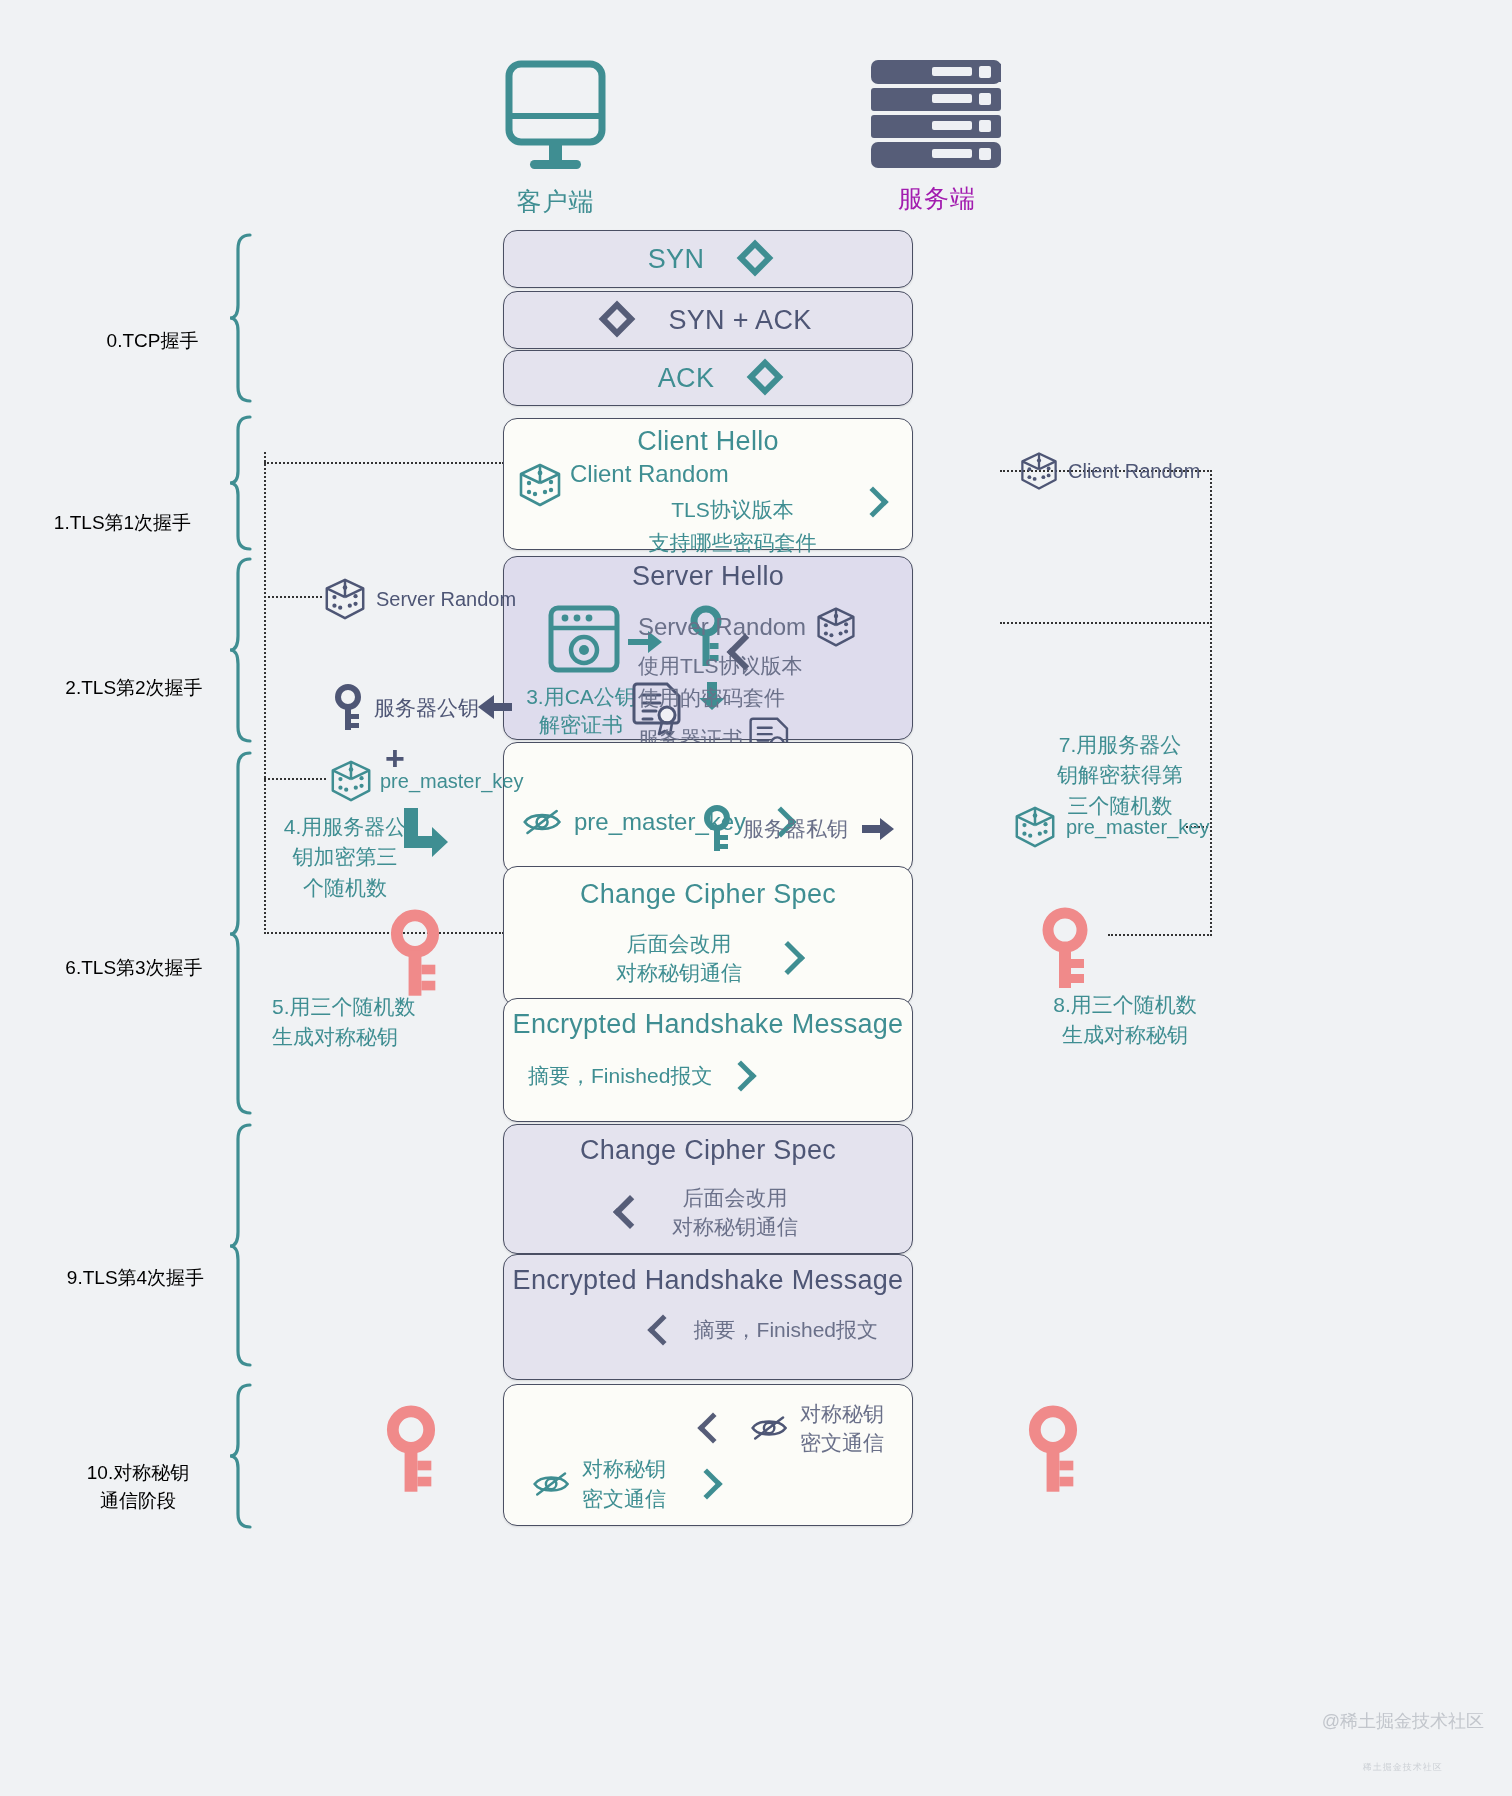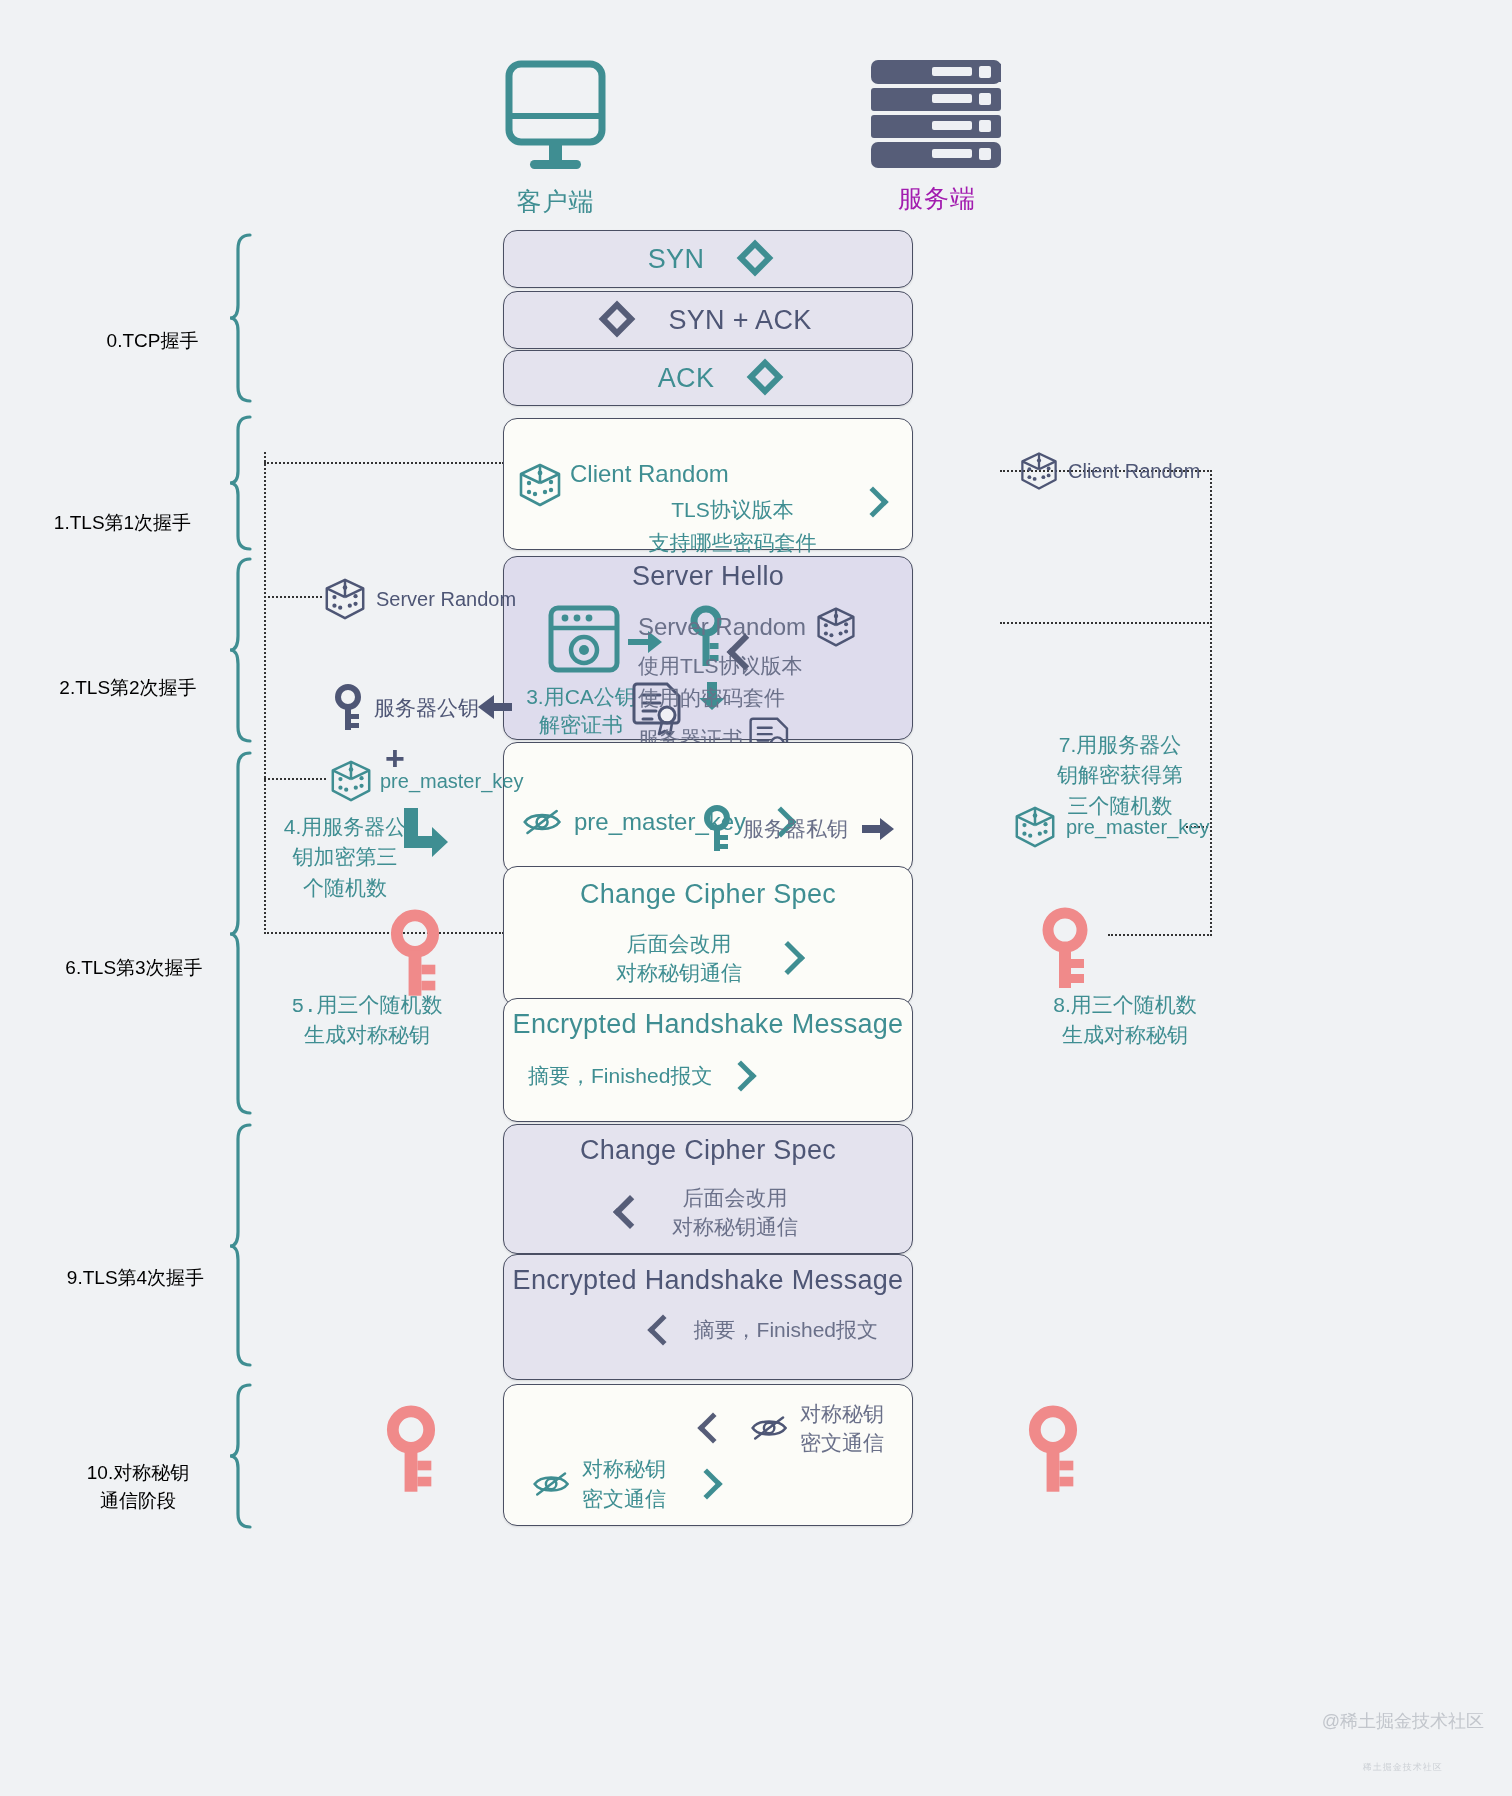--- a/index.html
+++ b/index.html
@@ -113,21 +113,21 @@
       <path d="M22 3 Q10 3 10 16 L10 57 Q10 69 2 69 Q10 69 10 81 L10 122 Q10 135 22 135" fill="none" stroke="#3f8e92" stroke-width="3.2" stroke-linecap="round"></path>
     </svg>
   </div>
   <div class="stage-label" style="left:25px; top:470px; width:195px;">1.TLS第1次握手</div>
 
   <div class="brace abs" style="left:228px; top:556px;">
     <svg width="26" height="190" viewBox="0 0 26 190">
       <path d="M22 3 Q10 3 10 17 L10 80 Q10 94 2 94 Q10 94 10 108 L10 171 Q10 185 22 185" fill="none" stroke="#3f8e92" stroke-width="3.2" stroke-linecap="round"></path>
     </svg>
   </div>
-  <div class="stage-label" style="left:28px; top:635px; width:200px;">2.TLS第2次握手</div>
+  <div class="stage-label" style="left:34px; top:635px; width:200px;">2.TLS第2次握手</div>
 
   <div class="brace abs" style="left:228px; top:750px;">
     <svg width="26" height="368" viewBox="0 0 26 368">
       <path d="M22 3 Q10 3 10 17 L10 170 Q10 184 2 184 Q10 184 10 198 L10 349 Q10 363 22 363" fill="none" stroke="#3f8e92" stroke-width="3.2" stroke-linecap="round"></path>
     </svg>
   </div>
   <div class="stage-label" style="left:34px; top:915px; width:200px;">6.TLS第3次握手</div>
 
   <div class="brace abs" style="left:228px; top:1122px;">
     <svg width="26" height="248" viewBox="0 0 26 248">
@@ -173,20 +173,21 @@
   </div>
 
   <div class="msgbox bx-lav" style="top:350px; height:56px;padding-left:20px;">
     <div class="row-center">
       <span class="title-en t-teal">ACK</span>
       <span class="chev chev-r chev-teal chevbig" style="margin-left:38px; margin-top:-2px;"></span>
     </div>
   </div>
 
   <div class="msgbox bx-wht" style="top:418px; height:132px;">
+    <div class="title-en t-teal" style="margin-top:7px;">Client Hello</div>
     <div style="position:absolute; left:12px; top:42px;">
       <svg width="48" height="48" viewBox="0 0 48 48">
         <g fill="none" stroke="#3f8e92" stroke-width="2.6" stroke-linejoin="round">
           <path d="M24 4 L43 13 L43 34 L24 44 L5 34 L5 13 Z"></path>
           <path d="M24 4 L24 22 M24 22 L43 13 M24 22 L5 13"></path>
         </g>
         <g fill="#3f8e92">
           <circle cx="24" cy="12" r="2.4"></circle>
           <circle cx="13" cy="22" r="2.2"></circle>
             <circle cx="13" cy="31" r="2.2"></circle>
@@ -495,21 +496,21 @@
   <svg class="abs" style="left:398px; top:806px;" width="58" height="56" viewBox="0 0 58 56">
     <path d="M6 2 h14 v28 h14 v-9 l16 15 -16 15 v-9 h-28 z" fill="#3f8e92"></path>
   </svg>
 
   <svg class="abs" style="left:388px; top:908px;" width="54" height="92" viewBox="0 0 50 86">
     <circle cx="25" cy="24" r="17" fill="none" stroke="#f08a8a" stroke-width="11"></circle>
     <rect x="19" y="40" width="12" height="42" fill="#f08a8a"></rect>
     <rect x="31" y="53" width="13" height="9" fill="#f08a8a"></rect>
     <rect x="31" y="68" width="13" height="9" fill="#f08a8a"></rect>
   </svg>
-  <div class="anno anno-teal" style="left:272px; top:992px; width:190px; text-align:center; line-height:1.45;font-family:Liberation Mono, monospace;">
+  <div class="anno anno-teal" style="left:272px; top:992px; width:190px; line-height:1.45;">
     <div>5.用三个随机数</div>
     <div>生成对称秘钥</div>
   </div>
 
   <svg class="abs" style="left:384px; top:1404px;" width="54" height="92" viewBox="0 0 50 86">
     <circle cx="25" cy="24" r="17" fill="none" stroke="#f08a8a" stroke-width="11"></circle>
     <rect x="19" y="40" width="12" height="42" fill="#f08a8a"></rect>
     <rect x="31" y="53" width="13" height="9" fill="#f08a8a"></rect>
     <rect x="31" y="68" width="13" height="9" fill="#f08a8a"></rect>
   </svg>

